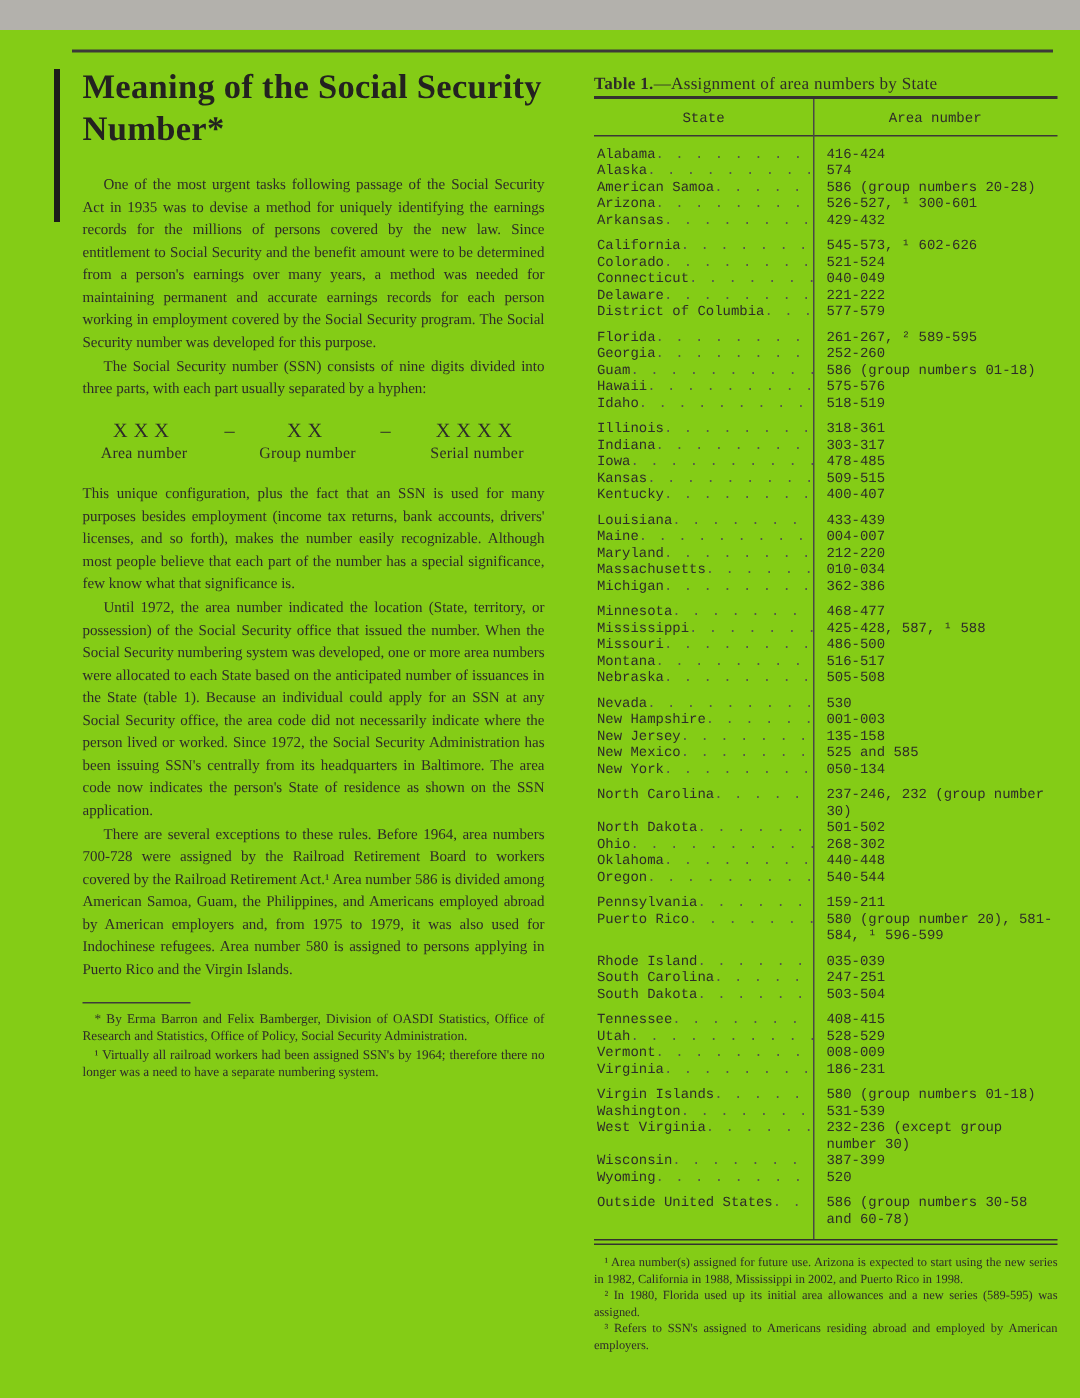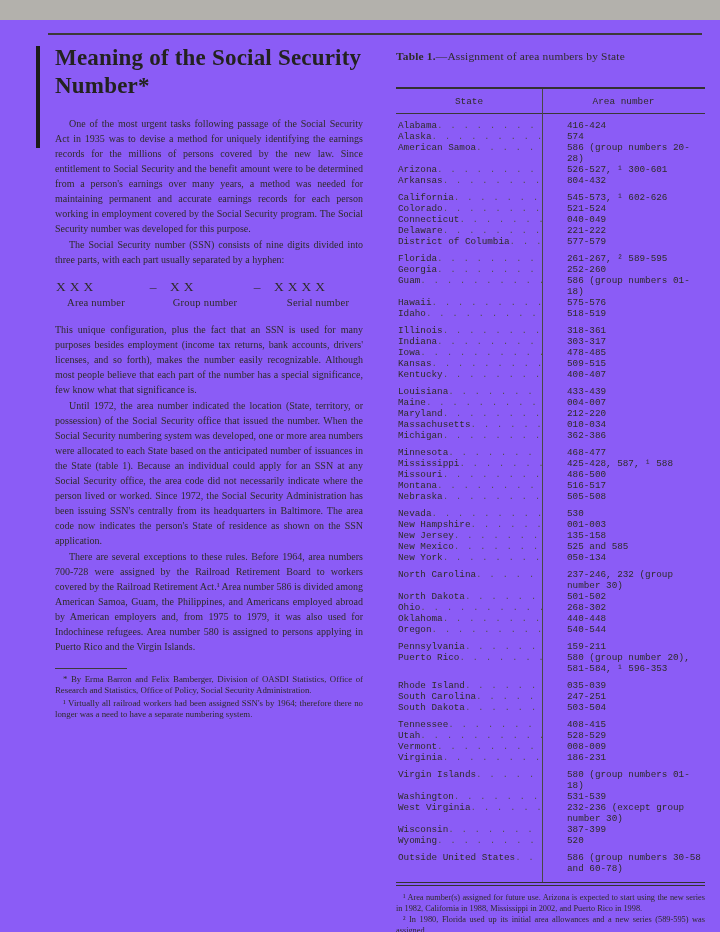--- a/index.html
+++ b/index.html
@@ -3,59 +3,59 @@
 <meta charset="utf-8">
 <style>
   html,body{margin:0;padding:0;}
   body{
     width:720px;height:932px;overflow:hidden;position:relative;
     background:#b3b1ac;
     font-family:"Liberation Serif","DejaVu Serif",serif;
   }
   .page{
     position:absolute;top:20px;left:0;right:0;bottom:0;
-    background:#8b5cf6;color:#2e2c29;
+    background:#84cc16;color:#2e2c29;
     filter:blur(0.22px);
   }
   .page-rule{position:absolute;top:13px;left:48px;width:654px;height:2px;background:#3c3a38;}
   .artifact-bar{position:absolute;left:36px;top:26px;width:4px;height:102px;background:#1c1b1a;}
 
   
   .col-left{position:absolute;left:55px;top:24px;width:308px;}
   .article-title{
     font-size:23px;line-height:28px;font-weight:bold;margin:0 0 16px 0;
     letter-spacing:.2px;color:#232220;
   }
   .para{font-size:10px;line-height:15px;text-align:justify;margin:0 0 1px 0;}
   .para.indent{text-indent:14px;}
   .ssn-diagram{display:grid;grid-template-columns:80px 34px 70px 34px 88px;justify-content:center;margin:11px 0 12px 0;}
-  .ssn-part{font-size:13.5px;letter-spacing:4px;line-height:17px;}
+  .ssn-part{font-size:13.5px;letter-spacing:4px;text-align:center;line-height:17px;}
   .ssn-sep{font-size:13.5px;text-align:center;line-height:17px;}
   .ssn-label{font-size:10.6px;text-align:center;line-height:15px;letter-spacing:.2px;}
   .fn-rule{width:72px;border-top:1.5px solid #3e3c3a;margin:14px 0 5px 0;}
   .fnote{font-size:8.8px;line-height:11px;text-align:justify;margin:0 0 2px 0;text-indent:8px;}
 
   
   .col-right{position:absolute;left:396px;top:30px;width:309px;}
-  .table-title{font-size:11.4px;margin:0 0 25px 0;letter-spacing:.2px;}
+  .table-title{font-size:11.4px;margin:0 0 2px 0;letter-spacing:.2px;}
   .table-title .lead{font-weight:bold;}
   .tbl{position:relative;border-top:2px solid #343230;border-bottom:4px double #343230;font-family:Liberation Mono, monospace;}
   .vdiv{position:absolute;top:0;bottom:0;left:146px;width:1px;background:#4a4846;}
   .thead{display:flex;border-bottom:1px solid #3a3836;padding:7px 0 6px 0;font-size:9.4px;}
   .hstate{width:146px;text-align:center;}
   .harea{flex:1;text-align:center;}
   .tbody{padding:6px 0 8px 0;}
   .tgroup{margin-bottom:6px;}
   .tgroup:last-child{margin-bottom:0;}
   .trow{display:flex;font-size:9.3px;line-height:11px;}
   .tstate{width:146px;display:flex;overflow:hidden;padding-left:2px;box-sizing:border-box;}
   .sname{white-space:nowrap;}
   .leader{flex:1;overflow:hidden;white-space:nowrap;color:#55524f;}
   .leader::before{content:" . . . . . . . . . . . . . . . . . . . . . . . . . . . . . . . . . . . .";letter-spacing:1px;}
-  .tarea{flex:1;padding-left:25px;padding-right:2px;}
+  .tarea{flex:1;padding-left:9px;padding-right:2px;}
   .table-footnotes{margin-top:7px;}
   .tfnote{font-size:8.3px;line-height:10.5px;text-align:justify;margin:0 0 1px 0;text-indent:7px;}
 </style>
 </head>
 <body>
 
 <div class="page">
   <div class="page-rule"></div>
   <div class="artifact-bar"></div>
 
@@ -130,21 +130,21 @@
                 <span class="sname">Arizona</span>
                 <span class="leader"></span>
               </span>
               <span class="tarea">526-527, ¹ 300-601</span>
             </div>
             <div class="trow">
               <span class="tstate">
                 <span class="sname">Arkansas</span>
                 <span class="leader"></span>
               </span>
-              <span class="tarea">804-432</span>
+              <span class="tarea">429-432</span>
             </div>
           </div>
           <div class="tgroup">
             <div class="trow">
               <span class="tstate">
                 <span class="sname">California</span>
                 <span class="leader"></span>
               </span>
               <span class="tarea">545-573, ¹ 602-626</span>
             </div>
@@ -405,21 +405,21 @@
                 <span class="sname">Pennsylvania</span>
                 <span class="leader"></span>
               </span>
               <span class="tarea">159-211</span>
             </div>
             <div class="trow">
               <span class="tstate">
                 <span class="sname">Puerto Rico</span>
                 <span class="leader"></span>
               </span>
-              <span class="tarea">580 (group number 20), 581-584, ¹ 596-353</span>
+              <span class="tarea">580 (group number 20), 581-584, ¹ 596-599</span>
             </div>
           </div>
           <div class="tgroup">
             <div class="trow">
               <span class="tstate">
                 <span class="sname">Rhode Island</span>
                 <span class="leader"></span>
               </span>
               <span class="tarea">035-039</span>
             </div>

